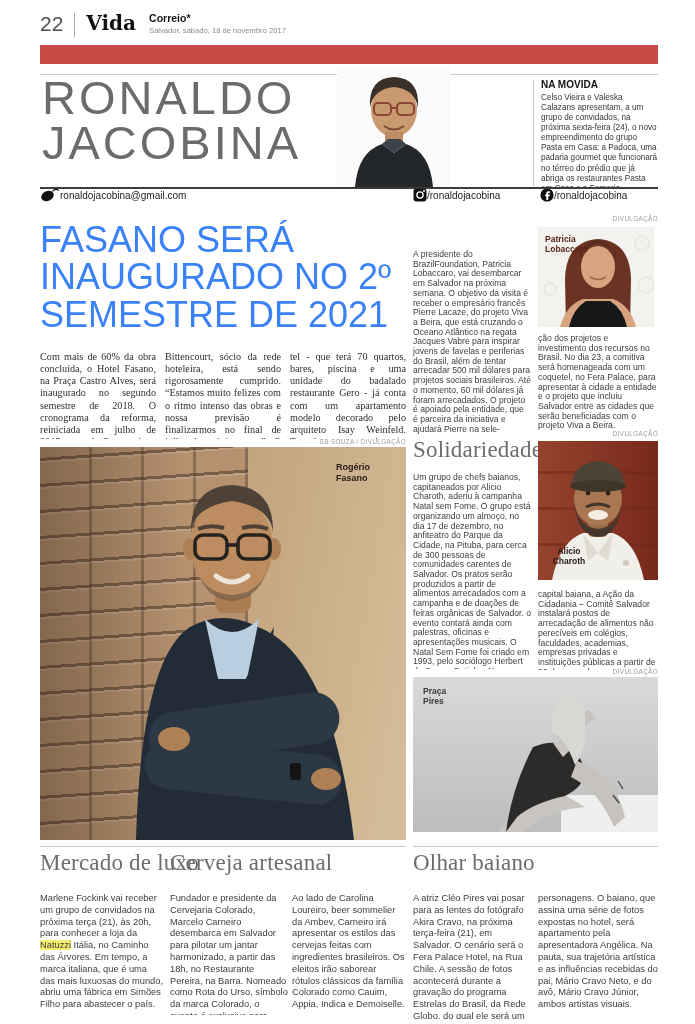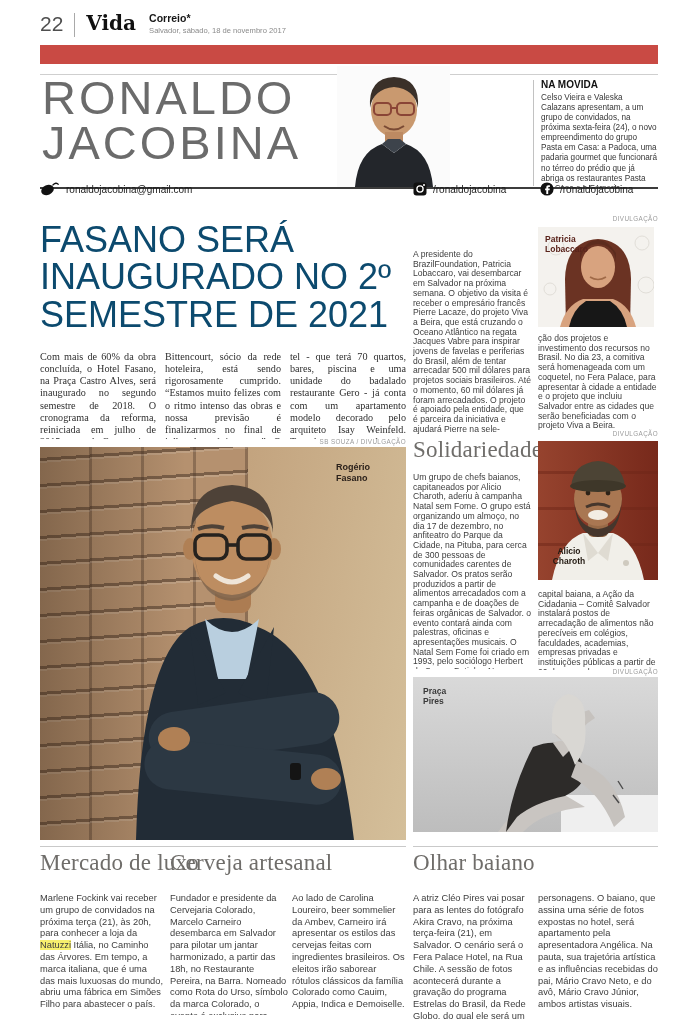--- a/index.html
+++ b/index.html
@@ -18,25 +18,25 @@
   
   .mast-name{position:absolute;left:42px;top:76px;font-weight:100;font-size:47px;line-height:0.95;
              letter-spacing:3px;color:#6b6b6b;font-family:"Liberation Sans",sans-serif;}
   .col-photo{position:absolute;left:337px;top:66px;width:113px;height:121px;background:#fdfdfd;}
   .mast-vline{position:absolute;left:533px;top:80px;width:1px;height:106px;background:#c2c2c2;}
   .namovida{position:absolute;left:541px;top:79px;width:117px;}
   .nm-title{font-size:10px;font-weight:bold;color:#111;margin-bottom:3px;}
   .nm-body{font-size:8.2px;line-height:1.23;color:#363636;max-height:96px;overflow:hidden;}
   .mast-bline{position:absolute;left:40px;top:187px;width:618px;height:2px;background:#3c3c3c;}
   
-  .contact{position:absolute;top:182px;display:flex;align-items:center;gap:6px;font-size:10px;color:#1d1d1d;}
+  .contact{position:absolute;top:188px;display:flex;align-items:center;font-size:10px;color:#1d1d1d;}
   .contact svg{display:block;}
   
   .headline{position:absolute;left:40px;top:221px;width:372px;font-size:36px;font-weight:200;
-            line-height:1.04;color:#0c4a6e;letter-spacing:0px;}
+            line-height:1.04;color:#3b82f6;letter-spacing:0px;}
   .main-cols{position:absolute;left:40px;top:351px;width:366px;display:flex;gap:9px;}
   .mcol{flex:1;font-family:"Liberation Serif",serif;font-size:10.2px;line-height:1.19;
         color:#2e2e2e;text-align:justify;height:88px;overflow:hidden;}
   .credit{position:absolute;font-size:6.3px;letter-spacing:.4px;color:#9a9a9a;text-align:right;}
   
   .photo{position:absolute;overflow:hidden;}
   .photo svg{position:absolute;left:0;top:0;}
   .photo-label{position:absolute;font-size:9px;font-weight:bold;line-height:1.18;color:#2b211b;}
   .main-photo{left:40px;top:447px;width:366px;height:393px;
               background:linear-gradient(100deg,#a8866a 0%,#c2a27d 45%,#d4bf9a 100%);}

